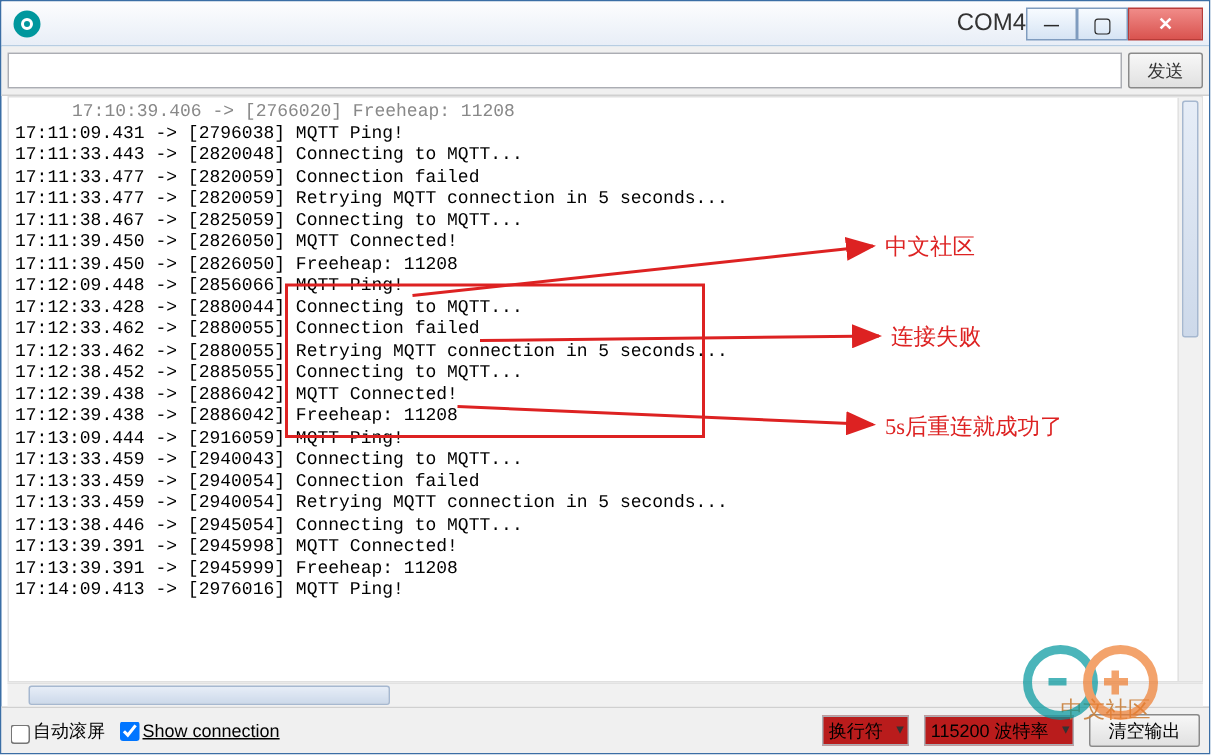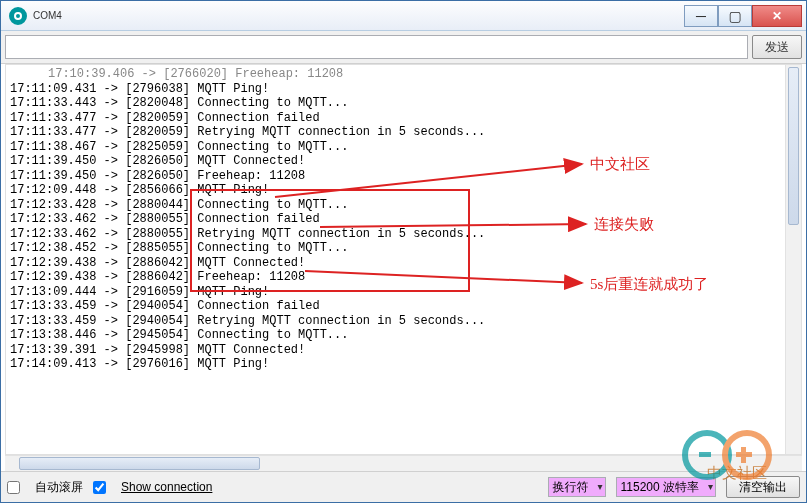--- a/index.html
+++ b/index.html
@@ -1,41 +1,41 @@
 <!DOCTYPE html>
 <html><head>
   <meta charset="utf-8">
   <style>
     * { box-sizing: border-box; margin: 0; padding: 0; }
     body { font-family: "Microsoft YaHei", Arial, sans-serif; font-size: 12px; background: #fff; width: 807px; height: 503px; position: relative; overflow: hidden; }
     .window { width: 807px; height: 503px; border: 1px solid #3b6ea5; background: #fff; display: flex; flex-direction: column; }
     .titlebar { height: 30px; background: linear-gradient(#fdfdfe,#e8eef7); border-bottom: 1px solid #b7cde2; display: flex; align-items: center; padding: 0 4px 0 8px; }
     .titlebar .app-icon { width: 18px; height: 18px; border-radius: 50%; background: #00979d; border: 2px solid #00979d; margin-right: 6px; position: relative; }
     .titlebar .app-icon::before { content:""; position:absolute; inset:3px; border:2px solid #fff; border-radius:50%; }
-    .titlebar .title { color: #333; font-size: 10px; flex: 1; }
+    .titlebar .title { color: #333; font-size: 16px; flex: 1; text-align: right; }
     .win-btns { display:flex; gap:0; }
     .win-btn { width:34px; height:22px; border:1px solid #7f9cbf; background: linear-gradient(#f7fbff,#d6e4f4); display:flex; align-items:center; justify-content:center; font-size:12px; color:#2a2a2a; }
     .win-btn.close { width:50px; background: linear-gradient(#f08b88,#d9534f); border-color:#b83b38; color:#fff; font-weight:bold; }
     .win-btn.min span, .win-btn.max span { font-size:14px; line-height:1; }
     .toolbar-row { display:flex; align-items:flex-start; padding:4px; gap:4px; background:#f0f0f0; border-bottom:1px solid #d0d0d0; }
     .input-box { flex:1; height:24px; border:1px solid #abadb3; background:#fff; }
     .send-btn { width:50px; height:24px; border:1px solid #8a8a8a; background: linear-gradient(#f7f7f7,#e1e1e1); font-size:12px; color:#333; text-align:center; line-height:22px; border-radius:2px; }
     .log-area { flex:1; background:#fff; overflow:hidden; position:relative; padding:2px 4px; font-family: Consolas, "Courier New", monospace; font-size:12px; color:#000; line-height:14.5px; border:1px solid #e0e0e0; margin:0 4px; }
     .line { white-space: pre; }
     .line.cut { color:#888;margin-left:38px; }
     .scrollbar { position:absolute; right:0; top:0; bottom:0; width:16px; background:#f1f1f1; border-left:1px solid #e2e2e2; }
     .scrollbar::before { content:""; position:absolute; top:2px; left:2px; right:2px; height:40%; background:linear-gradient(#e6edf7,#cdd9ea); border:1px solid #a6b8d0; border-radius:2px; }
     .hscroll { height:16px; background:#f1f1f1; border-top:1px solid #e2e2e2; margin:0 4px; position:relative; }
     .hscroll::before { content:""; position:absolute; left:14px; width:30%; top:1px; bottom:1px; background:linear-gradient(#e6edf7,#cdd9ea); border:1px solid #a6b8d0; border-radius:2px; }
     .bottom-bar { display:flex; align-items:center; padding:4px 6px; gap:10px; background:#f0f0f0; border-top:1px solid #d0d0d0; font-size:12px; }
-    .chk { display:flex; align-items:center; gap:15px; }
+    .chk { display:flex; align-items:flex-end; gap:2px; }
     .chk input { width:13px; height:13px; }
     .chk.underline label { text-decoration: underline; }
     .spacer { flex:1; }
-    .dd { height:20px; border:1px solid #abadb3; background:#f0abfc; padding:0 16px 0 4px; position:relative; font-size:12px; line-height:18px; }
+    .dd { height:20px; border:1px solid #abadb3; background:#b91c1c; padding:0 16px 0 4px; position:relative; font-size:12px; line-height:18px; }
     .dd::after { content:"▾"; position:absolute; right:2px; top:0; font-size:10px; color:#333; }
     .clr-btn { height:22px; border:1px solid #8a8a8a; background: linear-gradient(#f7f7f7,#e1e1e1); padding:0 12px; line-height:20px; border-radius:2px; }
     .annotation { position:absolute; font-size:15px; color:#d22; font-family: "Microsoft YaHei"; z-index:5; white-space:nowrap; }
     .hl-box { position:absolute; border:2px solid #d22; z-index:3; background:transparent; }
     svg.arrows { position:absolute; top:0; left:0; pointer-events:none; z-index:4; }
     .watermark { position:absolute; right:18px; bottom:18px; opacity:0.7; z-index:2; }
     .wm-text { position:absolute; right:40px; bottom:20px; color:#c97f3a; font-size:15px; opacity:0.9; }
   </style>
 </head>
 <body>
@@ -72,24 +72,26 @@
     <div class="line">17:11:39.450 -&gt; [2826050] MQTT Connected!</div>
     <div class="line">17:11:39.450 -&gt; [2826050] Freeheap: 11208</div>
     <div class="line">17:12:09.448 -&gt; [2856066] MQTT Ping!</div>
     <div class="line">17:12:33.428 -&gt; [2880044] Connecting to MQTT...</div>
     <div class="line">17:12:33.462 -&gt; [2880055] Connection failed</div>
     <div class="line">17:12:33.462 -&gt; [2880055] Retrying MQTT connection in 5 seconds...</div>
     <div class="line">17:12:38.452 -&gt; [2885055] Connecting to MQTT...</div>
     <div class="line">17:12:39.438 -&gt; [2886042] MQTT Connected!</div>
     <div class="line">17:12:39.438 -&gt; [2886042] Freeheap: 11208</div>
     <div class="line">17:13:09.444 -&gt; [2916059] MQTT Ping!</div>
+    <div class="line">17:13:33.459 -&gt; [2940043] Connecting to MQTT...</div>
     <div class="line">17:13:33.459 -&gt; [2940054] Connection failed</div>
     <div class="line">17:13:33.459 -&gt; [2940054] Retrying MQTT connection in 5 seconds...</div>
     <div class="line">17:13:38.446 -&gt; [2945054] Connecting to MQTT...</div>
     <div class="line">17:13:39.391 -&gt; [2945998] MQTT Connected!</div>
+    <div class="line">17:13:39.391 -&gt; [2945999] Freeheap: 11208</div>
     <div class="line">17:14:09.413 -&gt; [2976016] MQTT Ping!</div>
     <div class="scrollbar"></div>
   </div>
   <div class="hscroll"></div>
 
   <div class="bottom-bar">
     <div class="chk">
       <input type="checkbox" style="">
       <label>自动滚屏</label>
     </div>

